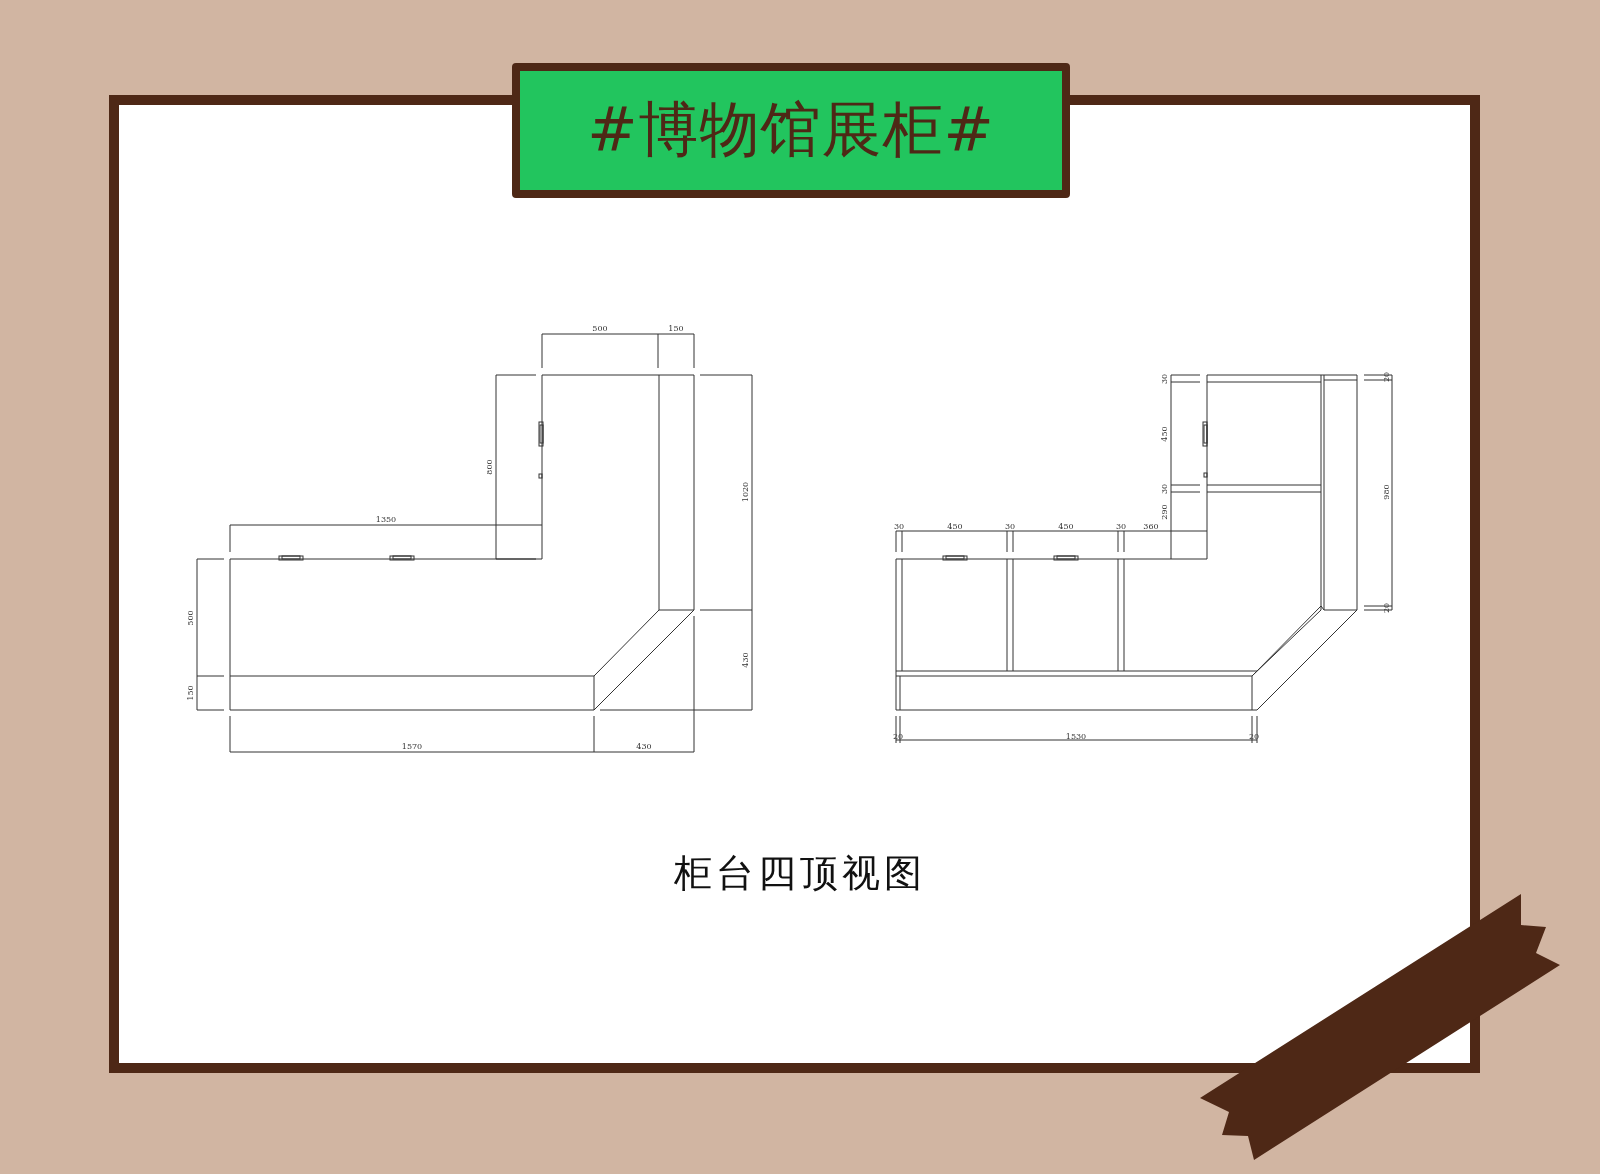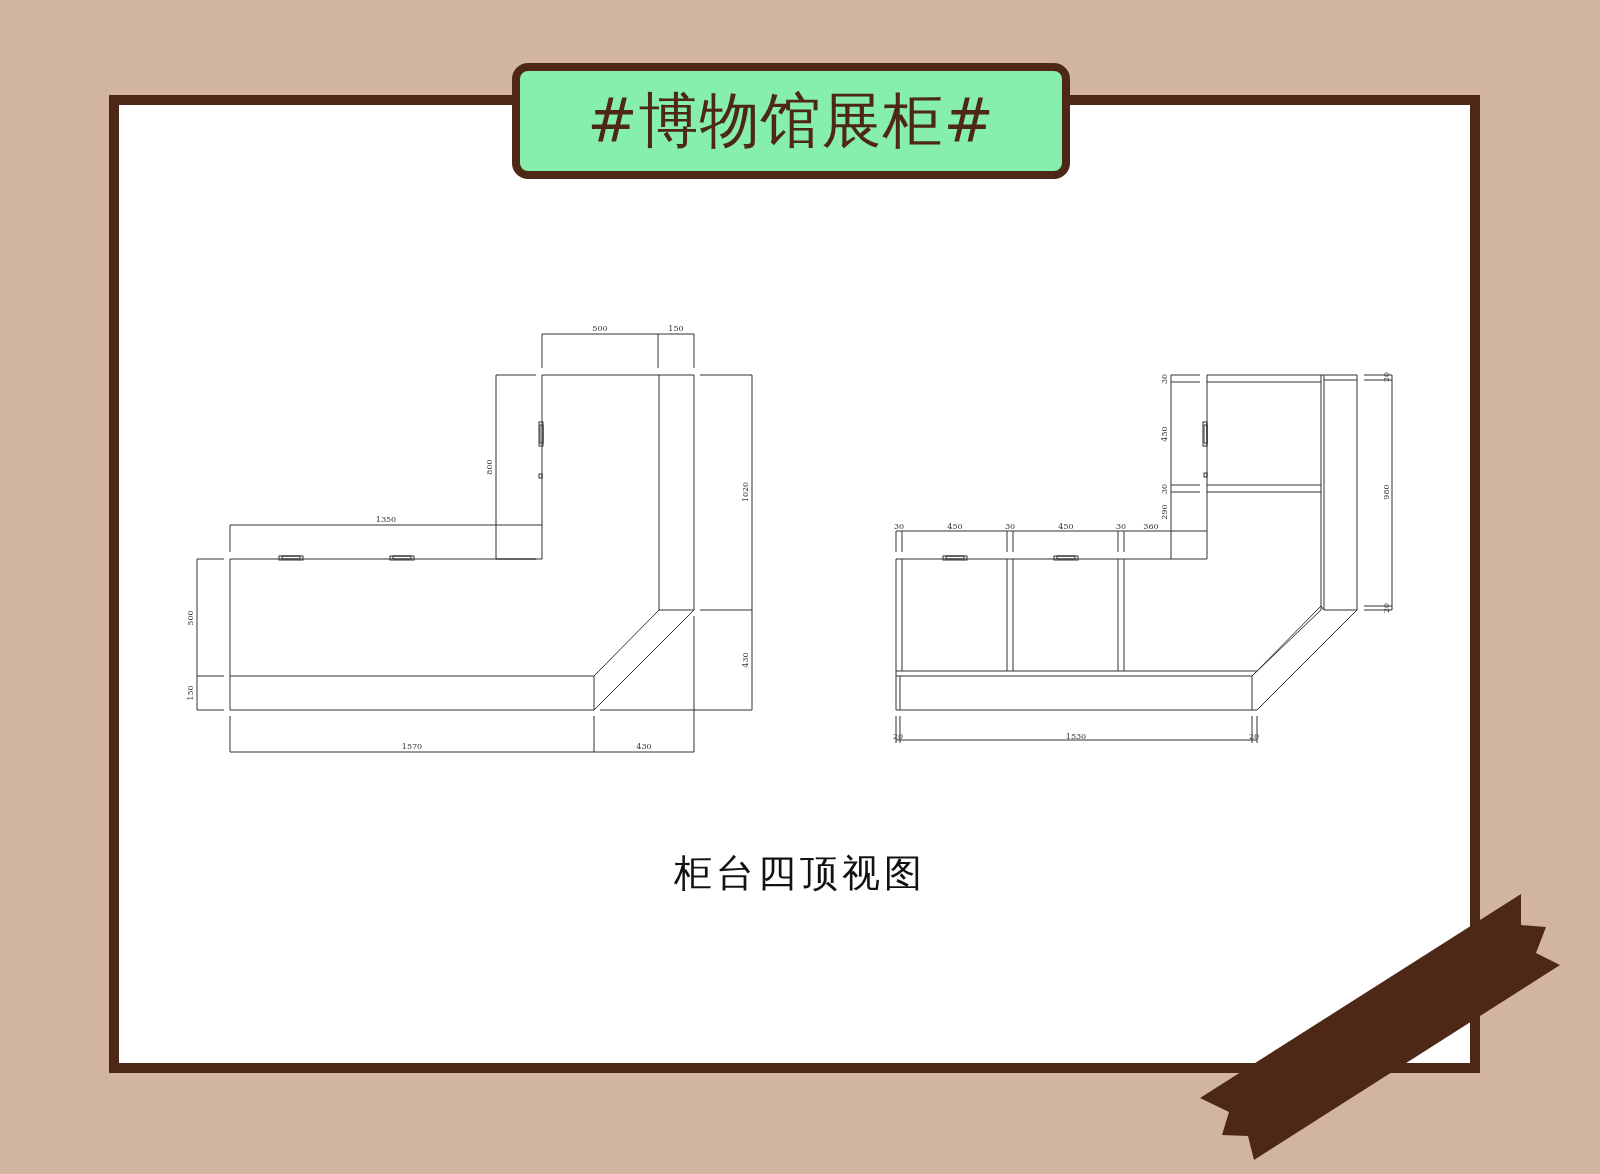--- a/index.html
+++ b/index.html
@@ -1,21 +1,21 @@
 <!DOCTYPE html>
 <html><head>
 <meta charset="utf-8">
 <style>
   html, body { margin:0; padding:0; }
   body { width:1600px; height:1174px; background:#d1b5a2; position:relative; overflow:hidden;
          font-family:"DejaVu Sans", sans-serif; }
   .frame { position:absolute; left:109px; top:95px; width:1371px; height:978px;
            background:#fff; border:10px solid #4e2816; box-sizing:border-box; }
-  .title-box { position:absolute; left:512px; top:63px; width:558px; height:116px;
-               background:#86efac; border:8px solid #4e2816; border-radius:16px; box-sizing:border-box;
+  .title-box { position:absolute; left:512px; top:63px; width:558px; height:135px;
+               background:#22c55e; border:8px solid #4e2816; border-radius:4px; box-sizing:border-box;
                display:flex; align-items:center; justify-content:center; }
   .title-text { color:#4e2816; font-size:60px; font-family:"DejaVu Sans", sans-serif; letter-spacing:1px; }
   .drawing { position:absolute; left:0; top:0; }
   .caption { position:absolute; left:0; width:1600px; top:848px; text-align:center;
              font-size:38px; color:#111; font-family:"DejaVu Serif", serif; letter-spacing:4px; }
   .ribbon { position:absolute; left:0; top:0; }
   svg text { font-family:"DejaVu Serif", serif; font-size:8px; fill:#333; }
 </style>
 </head>
 <body>

